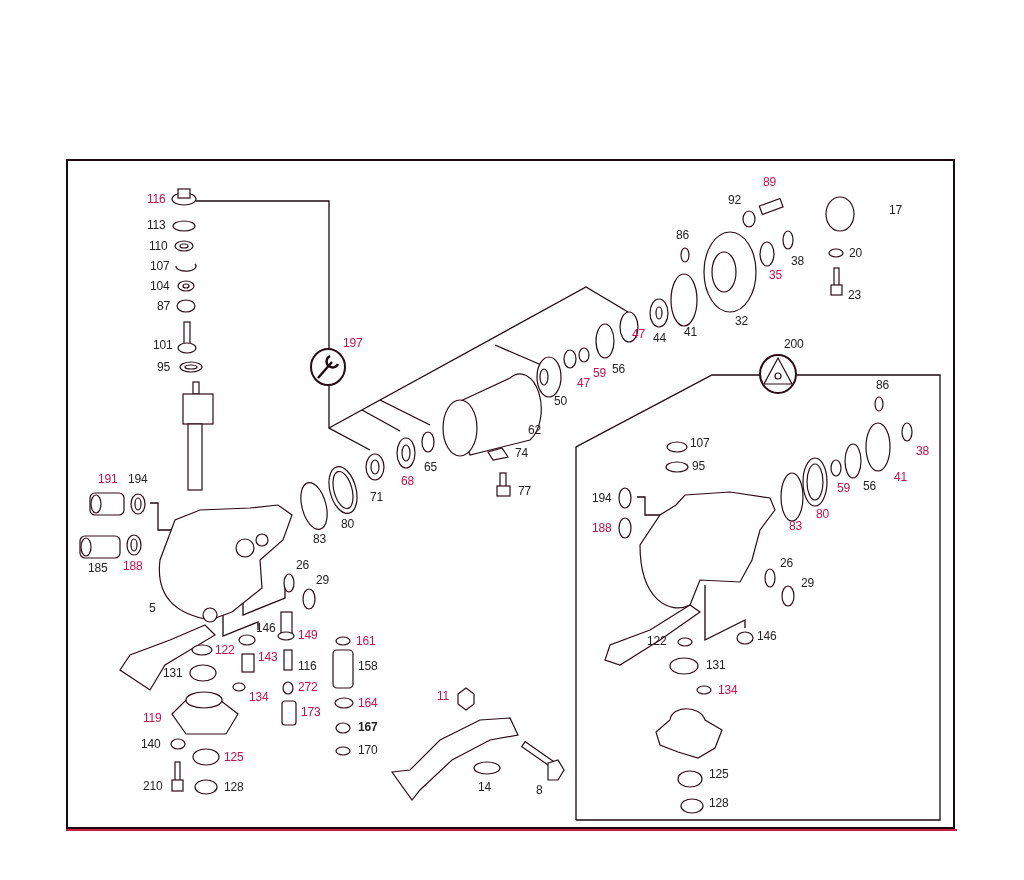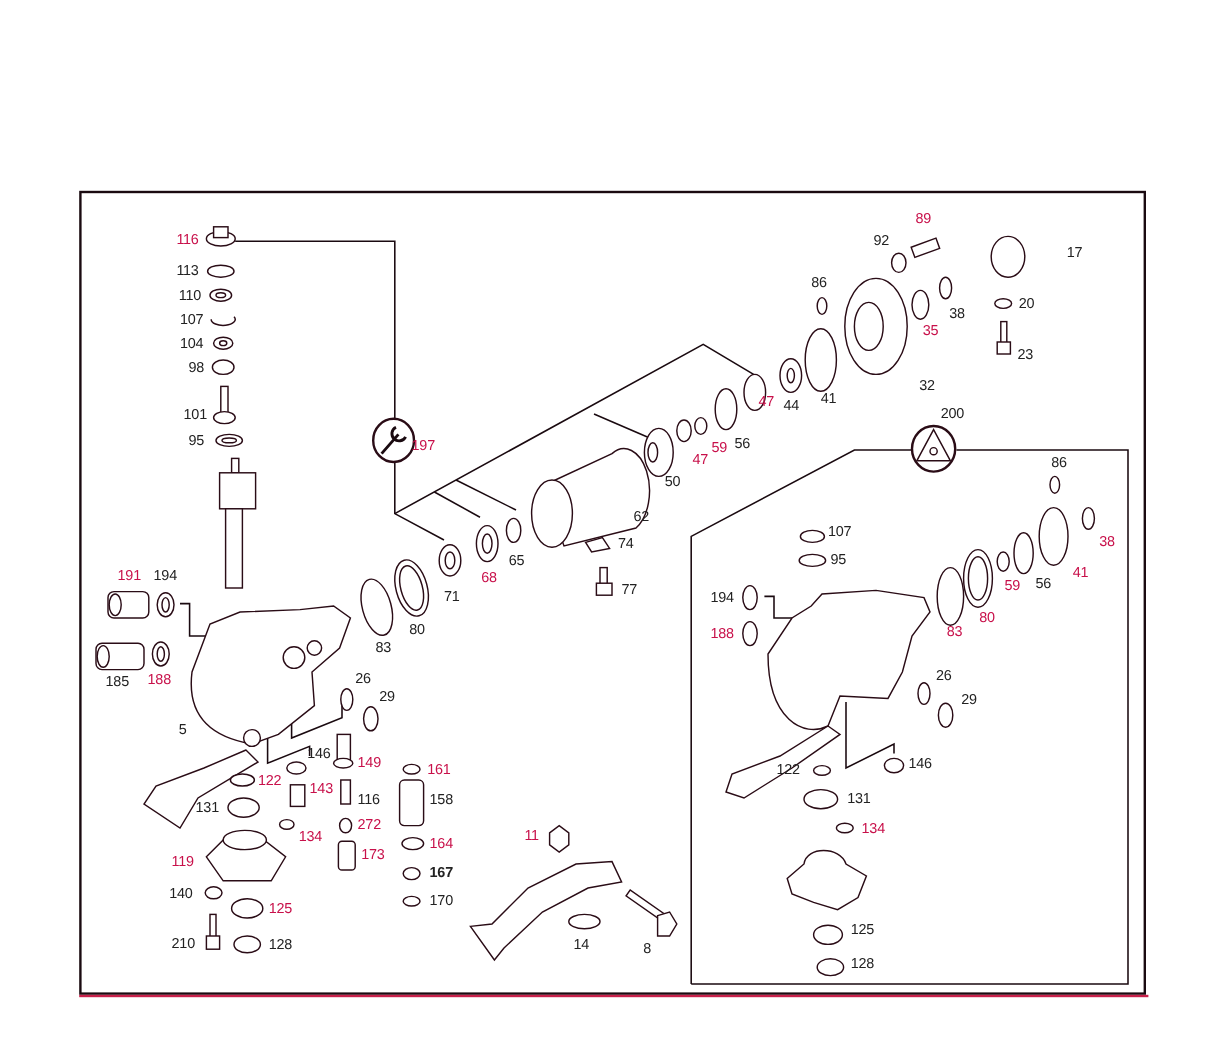--- a/index.html
+++ b/index.html
@@ -336,24 +336,24 @@
       <ellipse class="p" cx="692" cy="806" rx="11" ry="7"></ellipse>
     </g>
 </svg>
 
 <div id="labels">
     <span class="lbl red" style="left: 147px; top: 193px;">116</span>
     <span class="lbl" style="left: 147px; top: 219px;">113</span>
     <span class="lbl" style="left: 149px; top: 240px;">110</span>
     <span class="lbl" style="left: 150px; top: 260px;">107</span>
     <span class="lbl" style="left: 150px; top: 280px;">104</span>
-    <span class="lbl" style="left: 157px; top: 300px;">98</span>
+    <span class="lbl" style="left: 157px; top: 300px;">87</span>
     <span class="lbl" style="left: 153px; top: 339px;">101</span>
     <span class="lbl" style="left: 157px; top: 361px;">95</span>
-    <span class="lbl red" style="left: 343px; top: 337px; margin-top: 28px;">197</span>
+    <span class="lbl red" style="left: 343px; top: 337px;">197</span>
     <span class="lbl red" style="left: 98px; top: 473px;">191</span>
     <span class="lbl" style="left: 128px; top: 473px;">194</span>
     <span class="lbl" style="left: 88px; top: 562px;">185</span>
     <span class="lbl red" style="left: 123px; top: 560px;">188</span>
     <span class="lbl" style="left: 149px; top: 602px;">5</span>
     <span class="lbl" style="left: 296px; top: 559px;">26</span>
     <span class="lbl" style="left: 316px; top: 574px;">29</span>
     <span class="lbl" style="left: 256px; top: 622px;">146</span>
     <span class="lbl red" style="left: 298px; top: 629px;">149</span>
     <span class="lbl red" style="left: 215px; top: 644px;">122</span>
@@ -384,21 +384,21 @@
     <span class="lbl" style="left: 528px; top: 424px;">62</span>
     <span class="lbl" style="left: 515px; top: 447px;">74</span>
     <span class="lbl" style="left: 518px; top: 485px;">77</span>
     <span class="lbl" style="left: 554px; top: 395px;">50</span>
     <span class="lbl red" style="left: 577px; top: 377px;">47</span>
     <span class="lbl red" style="left: 593px; top: 367px;">59</span>
     <span class="lbl" style="left: 612px; top: 363px;">56</span>
     <span class="lbl red" style="left: 632px; top: 328px;">47</span>
     <span class="lbl" style="left: 653px; top: 332px;">44</span>
     <span class="lbl" style="left: 684px; top: 326px;">41</span>
-    <span class="lbl" style="left: 735px; top: 315px; margin-left: 31px;">32</span>
+    <span class="lbl" style="left: 735px; top: 315px;">32</span>
     <span class="lbl red" style="left: 769px; top: 269px;">35</span>
     <span class="lbl" style="left: 791px; top: 255px;">38</span>
     <span class="lbl" style="left: 676px; top: 229px;">86</span>
     <span class="lbl" style="left: 728px; top: 194px;">92</span>
     <span class="lbl red" style="left: 763px; top: 176px;">89</span>
     <span class="lbl" style="left: 889px; top: 204px;">17</span>
     <span class="lbl" style="left: 849px; top: 247px;">20</span>
     <span class="lbl" style="left: 848px; top: 289px;">23</span>
     <span class="lbl" style="left: 784px; top: 338px;">200</span>
     <span class="lbl" style="left: 876px; top: 379px;">86</span>

